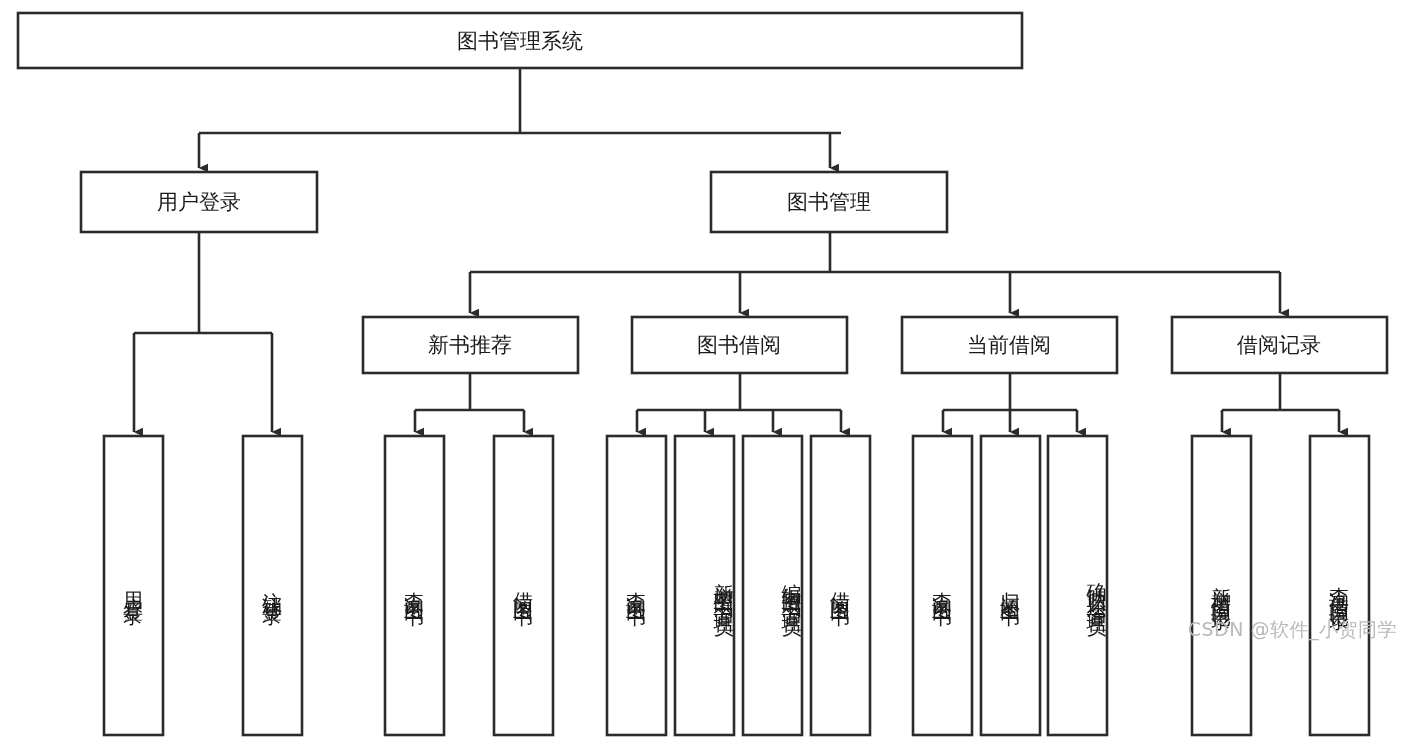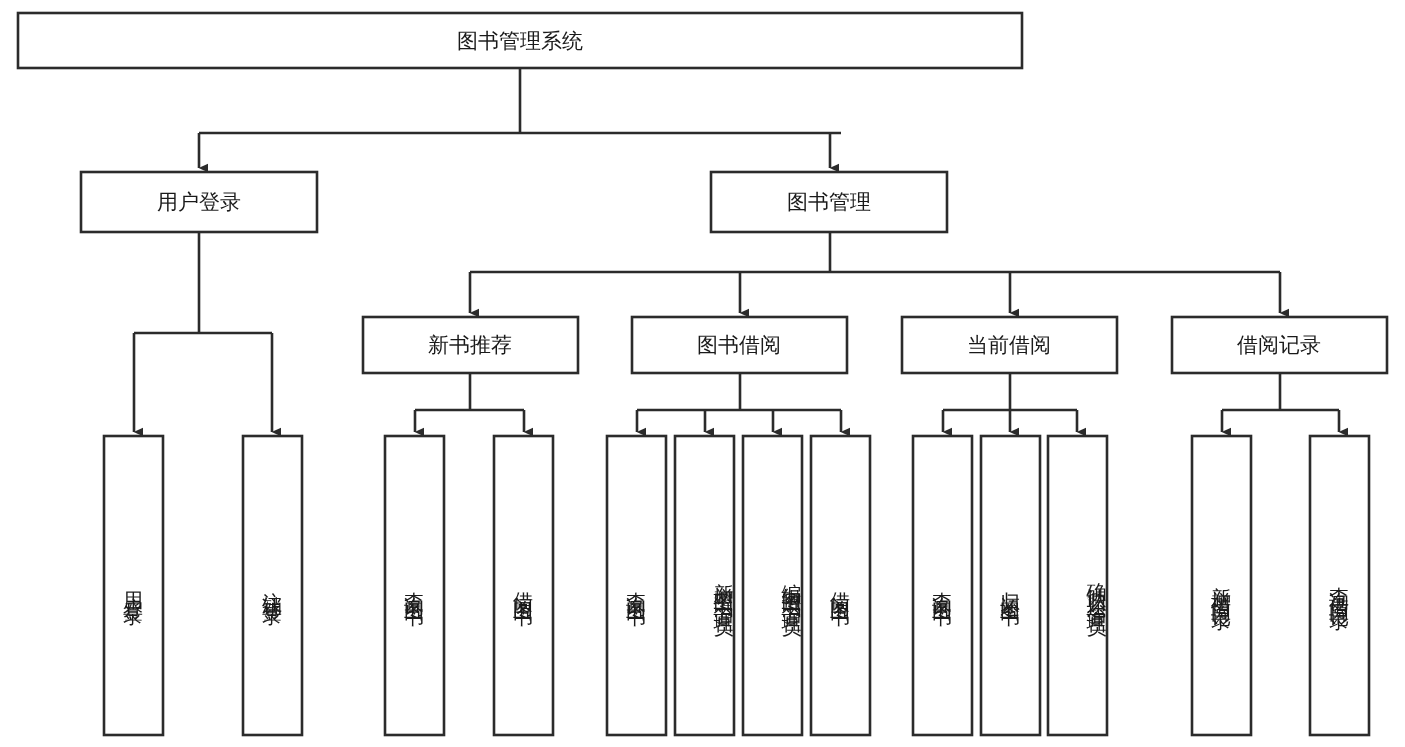--- a/index.html
+++ b/index.html
@@ -195,13 +195,14 @@
   <div class="leaf-label" style="left:743px; top:444px; width:59px; height:291px;">编辑图书（管理员）</div>
   <div class="leaf-label centered" style="left:811px; top:436px; width:59px; height:299px;">借阅图书</div>
 
   <div class="leaf-label centered" style="left:913px; top:436px; width:59px; height:299px;">查询图书</div>
   <div class="leaf-label centered" style="left:981px; top:436px; width:59px; height:299px;">归还图书</div>
   <div class="leaf-label" style="left:1048px; top:444px; width:59px; height:291px;">确认归还（管理员）</div>
 
   <div class="leaf-label centered" style="left:1192px; top:436px; width:59px; height:299px;">新增借阅记录</div>
   <div class="leaf-label centered" style="left:1310px; top:436px; width:59px; height:299px;">查询借阅记录</div>
 
+  <div class="watermark">CSDN @软件_小贺同学</div>
 </div>
 
 </body></html>

